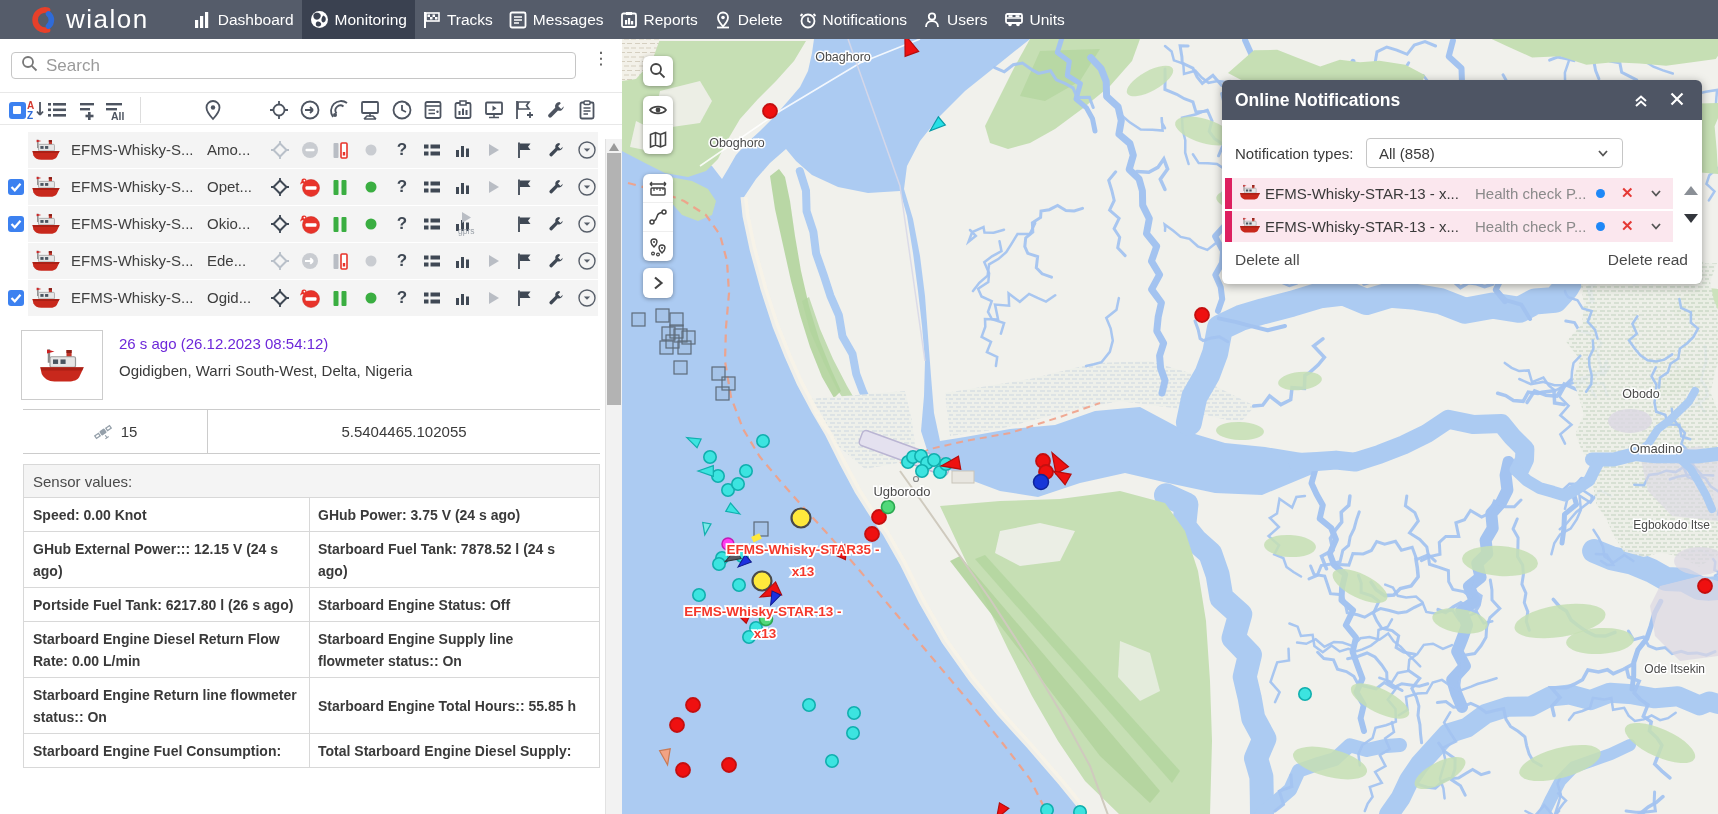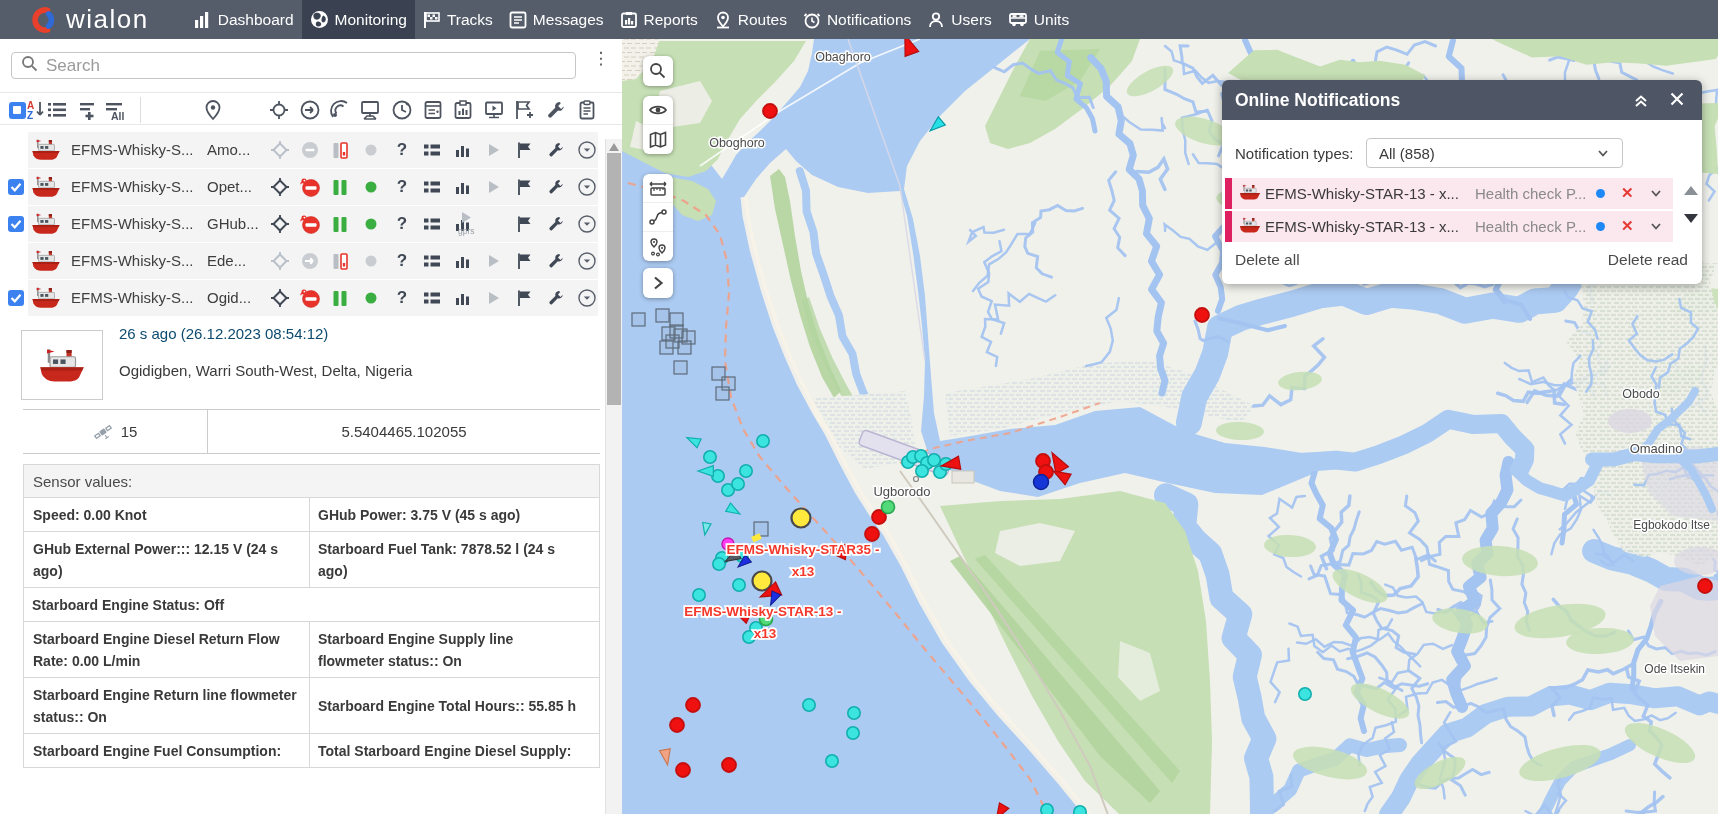--- a/index.html
+++ b/index.html
@@ -17,21 +17,21 @@
 .toolbar{position:absolute;left:0;top:53px;width:622px;height:33px;border-top:1px solid #e8e8e8;border-bottom:1px solid #e8e8e8;background:#fff}
 .tb{position:absolute;top:4px;width:26px;height:26px;display:flex;align-items:center;justify-content:center}
 .unitrow{position:absolute;left:0;width:622px;height:37px}
 .unitrow .bg{position:absolute;left:28px;top:0;width:570px;height:36px;background:#f4f4f4}
 .ucheck{position:absolute;left:8px;top:10px;width:16px;height:16px;border-radius:3px}
 .uname{position:absolute;left:71px;top:9px;font-size:15px;color:#404040;width:130px;white-space:nowrap}
 .uloc{position:absolute;left:207px;top:9px;font-size:15px;color:#3d3d3d}
 .ic{position:absolute;top:5px;width:26px;height:26px;display:flex;align-items:center;justify-content:center}
 .details{position:absolute;left:0;top:280px;width:605px;height:495px;background:#fff}
 .shipbox{position:absolute;left:21px;top:11px;width:82px;height:70px;border:1px solid #ccc;display:flex;align-items:center;justify-content:center}
-.dl1{position:absolute;left:119px;top:6px;font-size:15px;color:#0c4a6e}
+.dl1{position:absolute;left:119px;top:16px;font-size:15px;color:#6d28d9}
 .dl2{position:absolute;left:119px;top:43px;font-size:15px;color:#3a3a3a}
 .stats{position:absolute;left:23px;top:90px;width:577px;height:45px;border-top:1px solid #ccc;border-bottom:1px solid #ccc;display:flex}
 .stats .c{display:flex;align-items:center;justify-content:center;font-size:15px;color:#3a3a3a}
 .stats .c1{width:180px;border-right:1px solid #ccc}
 .stats .c2{width:185px;border-right:1px solid #ccc;gap:8px}
 .stats .c3{flex:1;flex-direction:row;line-height:21px}
 .sensors{position:absolute;left:23px;top:145px;width:577px;border:1px solid #d8d8d8;border-bottom:none;font-size:14px;color:#3a3a3a}
 .shead{height:33px;background:#f4f4f4;border-bottom:1px solid #d8d8d8;display:flex;align-items:center;padding-left:9px;color:#4a4a4a;font-size:15px}
 .srow{display:flex;border-bottom:1px solid #d8d8d8}
 .srow div{padding:5.5px 8px;font-weight:bold;line-height:22px;display:flex;flex-direction:column;justify-content:center}
@@ -112,21 +112,21 @@
         <rect x="11" y="10" width="2.2" height="3.5" fill="#fff"></rect>
       </svg>
       <span>Reports</span>
     </div>
 <div class="nitem">
       <svg width="18" height="18" viewBox="0 0 18 18" style="">
         <path d="M9 1.5 a5 5 0 0 1 5 5 c0 3.5-5 9-5 9 s-5-5.5-5-9 a5 5 0 0 1 5-5 z" fill="none" stroke="#fff" stroke-width="1.8"></path>
         <circle cx="9" cy="6.5" r="1.8" fill="#fff"></circle>
         <path d="M3 16.5 h12" stroke="#fff" stroke-width="1.8"></path>
       </svg>
-      <span>Routes</span>
+      <span>Delete</span>
     </div>
 <div class="nitem">
       <svg width="18" height="18" viewBox="0 0 18 18" style="">
         <circle cx="9" cy="10" r="6.5" fill="none" stroke="#fff" stroke-width="1.8"></circle>
         <path d="M9 6.5 V10 L11.5 11.5" stroke="#fff" stroke-width="1.6" fill="none"></path>
         <path d="M3.5 3 L1.5 5 M14.5 3 L16.5 5" stroke="#fff" stroke-width="1.8"></path>
       </svg>
       <span>Notifications</span>
     </div>
 <div class="nitem">
@@ -451,21 +451,21 @@
 <path d="M6 2.2 L11 3.5 L6 4.8 Z" fill="#c22"></path>
 <rect x="19" y="2.5" width="3.4" height="9" fill="#c23327"></rect>
 <rect x="19" y="2.5" width="3.4" height="2" fill="#8a2019"></rect>
 <rect x="8" y="7" width="17" height="7" rx="1" fill="#e6e6e6" stroke="#9a9a9a" stroke-width="0.8"></rect>
 <rect x="10" y="8.8" width="3.4" height="3" fill="#4a5560"></rect>
 <rect x="15" y="8.8" width="3.4" height="3" fill="#4a5560"></rect>
 <path d="M1.5 14 H30.5 L27.5 20.5 C26.5 22.5 23.5 23.5 20.5 23.5 H11 C7 23.5 4 21.5 2.5 18.5 Z" fill="#c8281c"></path>
 <path d="M1.5 14 H30.5 L29.5 16.2 H2.5 Z" fill="#9e1d13" opacity="0.7"></path>
 </svg></div>
 <div class="uname">EFMS-Whisky-S...</div>
-<div class="uloc">GHub...</div>
+<div class="uloc">Okio...</div>
 <div class="ic" style="left:267px">
         <svg width="20" height="20" viewBox="0 0 20 20" style="">
           <path d="M10 3.5 L16.5 10 L10 16.5 L3.5 10 Z" fill="none" stroke="#3f4854" stroke-width="2"></path>
           <path d="M10 1 V4 M10 16 V19 M1 10 H4 M16 10 H19" stroke="#3f4854" stroke-width="1.8"></path>
         </svg>
       </div>
 <div class="ic" style="left:297px">
         <svg width="22" height="22" viewBox="0 0 22 22" style="">
           <circle cx="12" cy="12" r="8.5" fill="#e8332a" stroke="#c9241c" stroke-width="0.5"></circle>
           <rect x="6.5" y="10.3" width="11" height="3.4" rx="1" fill="#fff"></rect>
@@ -720,27 +720,28 @@
         </div>
         <div class="c c3">
           <span>5.540446</span>
           <span>5.102055</span>
         </div>
       </div>
 <div class="sensors">
         <div class="shead">Sensor values:</div>
 <div class="srow">
           <div class="a">Speed: 0.00 Knot</div>
-          <div class="b">GHub Power: 3.75 V (45 s ago)</div>
+          <div class="b">GHub Power: 3.75 V (24 s ago)</div>
         </div>
 <div class="srow">
           <div class="a">GHub External Power::: 12.15 V (24 s ago)</div>
           <div class="b">Starboard Fuel Tank: 7878.52 l (24 s ago)</div>
         </div>
 <div class="srow">
+          <div class="a">Portside Fuel Tank: 6217.80 l (26 s ago)</div>
           <div class="b">Starboard Engine Status: Off</div>
         </div>
 <div class="srow">
           <div class="a">Starboard Engine Diesel Return Flow Rate: 0.00 L/min</div>
           <div class="b">Starboard Engine Supply line flowmeter status:: On</div>
         </div>
 <div class="srow">
           <div class="a">Starboard Engine Return line flowmeter status:: On</div>
           <div class="b">Starboard Engine Total Hours:: 55.85 h</div>
         </div>

